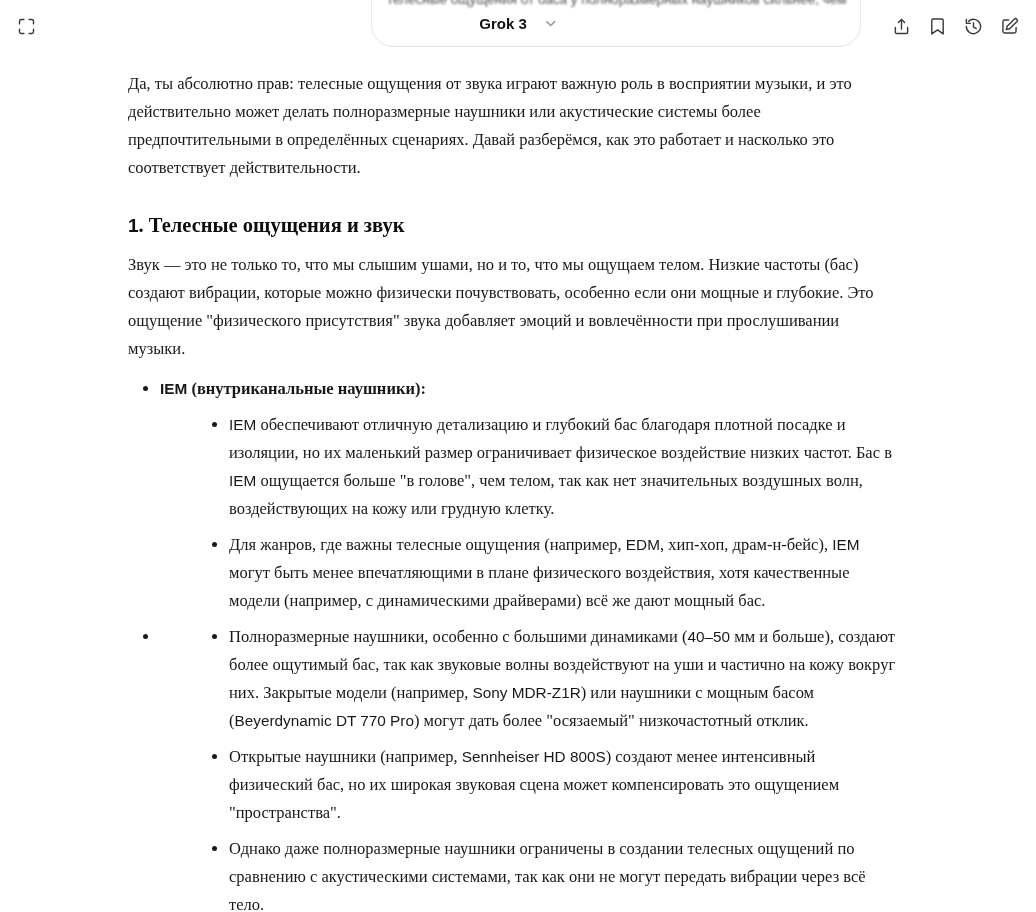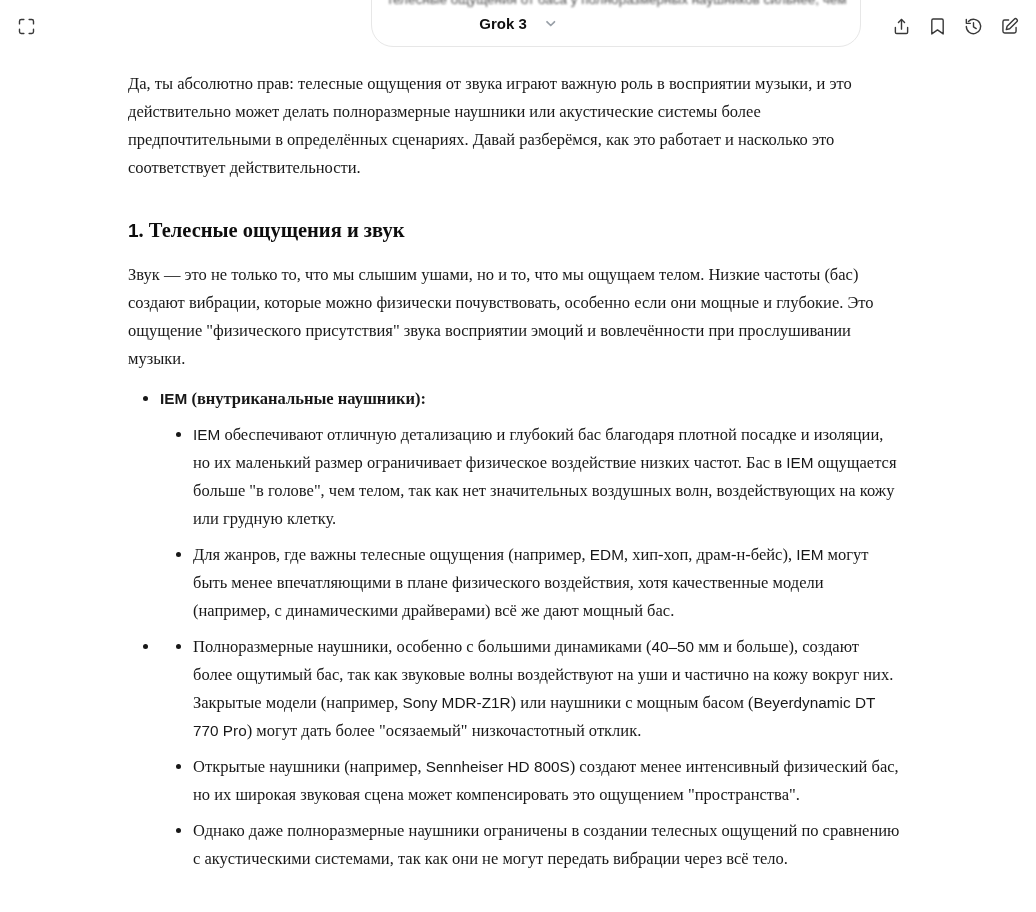--- a/index.html
+++ b/index.html
@@ -25,26 +25,26 @@
   .model-label { font-weight:700; font-size:15px; color:#101010; }
   svg.chev { width:13px; height:13px; stroke:#99a0a8; stroke-width:2; fill:none;
     stroke-linecap:round; stroke-linejoin:round; }
   .right-actions { position:absolute; right:13px; top:13px; display:flex; gap:9px; }
 
   
   .content { position:absolute; left:128px; top:62px; width:772px; z-index:2;
     font-family:"Liberation Serif", serif; font-size:16.5px; line-height:28px; color:#181818; }
   .content { padding-top:8px; }
   .content p { margin:0; }
-  .content h2 { font-size:20.5px; line-height:36px; font-weight:700; color:#0d0d0d; margin:30px 0 12px; }
+  .content h2 { font-size:20.5px; line-height:26px; font-weight:700; color:#0d0d0d; margin:30px 0 12px; }
   ul.lvl1 { margin-top:12px; padding-left:32px; list-style:disc; }
   ul.lvl1 > li { margin-bottom:6px; }
   .li-title { font-weight:700;text-align:right; }
   ul.lvl2 { margin-top:8px; padding-left:33px; list-style:disc; }
-  ul.lvl2 > li { margin-bottom:8px; }
+  ul.lvl2 > li { margin-bottom:8px;margin-left:36px; }
   .lat { font-family:"Liberation Sans", sans-serif; font-size:0.93em; }
 </style>
 </head>
 <body>
 
 <div class="page">
 
   <div class="user-bubble">
     <div class="bubble-text">телесные ощущения от баса у полноразмерных наушников сильнее, чем у IEM?</div>
   </div>
@@ -94,21 +94,21 @@
         </svg>
       </button>
     </div>
   </header>
 
   <main class="content">
     <p class="rich">Да, ты абсолютно прав: телесные ощущения от звука играют важную роль в восприятии музыки, и это действительно может делать полноразмерные наушники или акустические системы более предпочтительными в определённых сценариях. Давай разберёмся, как это работает и насколько это соответствует действительности.</p>
 
     <h2 class="rich"><span class="lat">1</span>. Телесные ощущения и звук</h2>
 
-    <p class="rich">Звук — это не только то, что мы слышим ушами, но и то, что мы ощущаем телом. Низкие частоты (бас) создают вибрации, которые можно физически почувствовать, особенно если они мощные и глубокие. Это ощущение "физического присутствия" звука восприятии эмоций и вовлечённости при прослушивании музыки.</p>
+    <p class="rich">Звук — это не только то, что мы слышим ушами, но и то, что мы ощущаем телом. Низкие частоты (бас) создают вибрации, которые можно физически почувствовать, особенно если они мощные и глубокие. Это ощущение "физического присутствия" звука добавляет эмоций и вовлечённости при прослушивании музыки.</p>
 
     <ul class="lvl1">
       <li>
         <span class="li-title rich"><span class="lat">IEM</span> (внутриканальные наушники):</span>
         <ul class="lvl2">
           <li class="rich"><span class="lat">IEM</span> обеспечивают отличную детализацию и глубокий бас благодаря плотной посадке и изоляции, но их маленький размер ограничивает физическое воздействие низких частот. Бас в <span class="lat">IEM</span> ощущается больше "в голове", чем телом, так как нет значительных воздушных волн, воздействующих на кожу или грудную клетку.</li>
           <li class="rich">Для жанров, где важны телесные ощущения (например, <span class="lat">EDM</span>, хип-хоп, драм-н-бейс), <span class="lat">IEM</span> могут быть менее впечатляющими в плане физического воздействия, хотя качественные модели (например, с динамическими драйверами) всё же дают мощный бас.</li>
         </ul>
       </li>
       <li>

